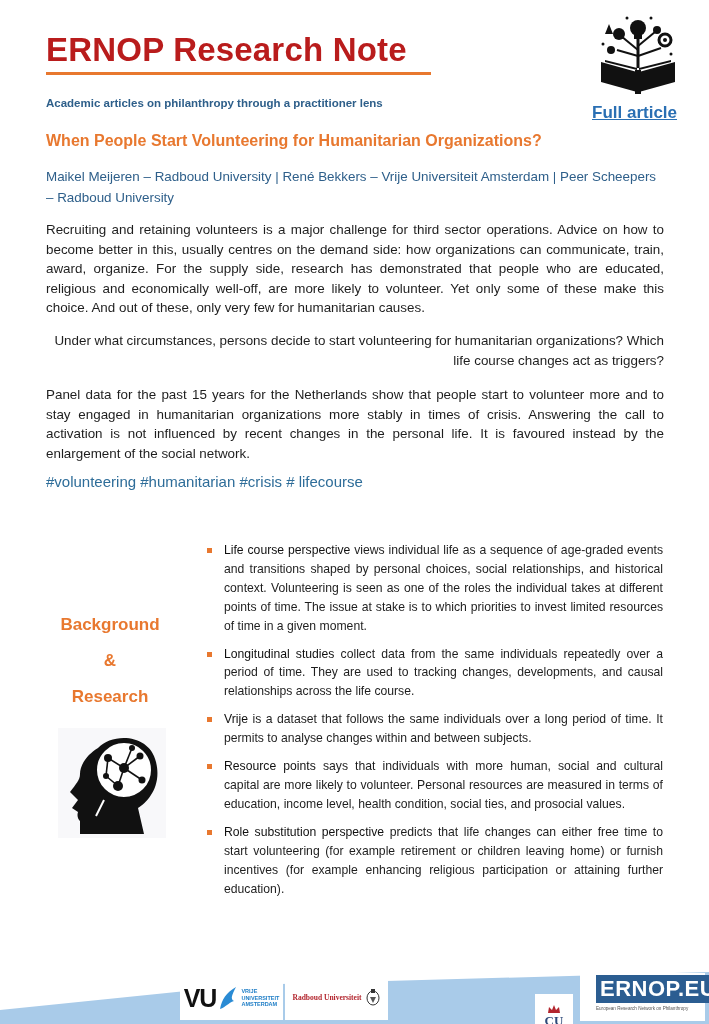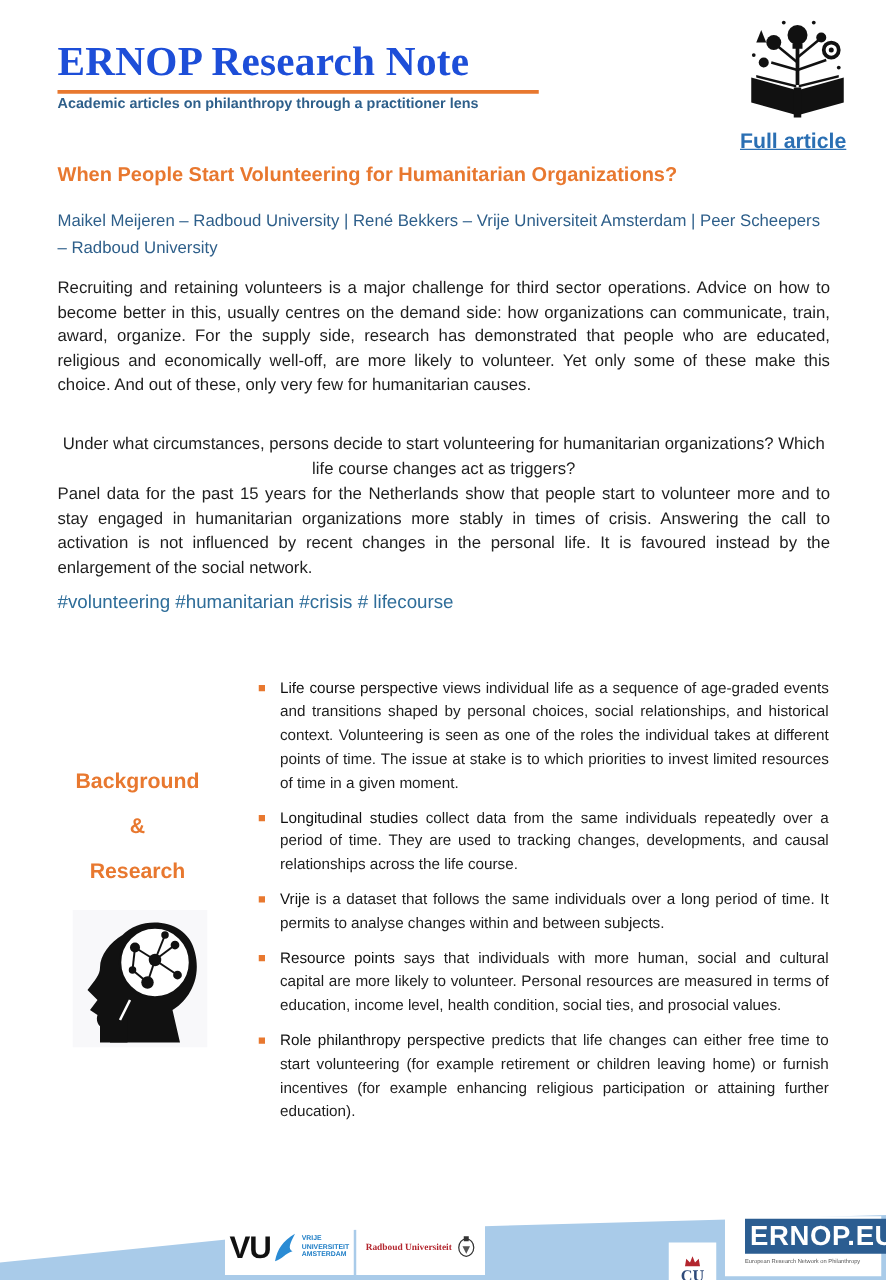--- a/index.html
+++ b/index.html
@@ -1,27 +1,27 @@
 <!DOCTYPE html>
 <html><head>
   <meta charset="utf-8">
   <style>
     * { box-sizing: border-box; margin: 0; padding: 0; }
     html, body { width: 709px; height: 1024px; background: #ffffff; overflow: hidden; }
     body { position: relative; font-family: "Liberation Sans", sans-serif; color: #222; }
 
     .header { position: absolute; left: 46px; top: 30px; width: 400px; }
     .main-title {
-      font-family: Liberation Serif, serif;
-      font-weight: bold; font-size: 33px; color: #1d4ed8;
+      font-family: Liberation Sans, sans-serif;
+      font-weight: bold; font-size: 33px; color: #b91c1c;
       letter-spacing: 0.2px; line-height: 40px; white-space: nowrap;
     }
     .title-rule { height: 3px; background: #e8782f; width: 385px; margin-top: 2px; }
     .subtitle {
-      margin-top: 2px; font-size: 11.5px; font-weight: bold; color: #2e5f8a; white-space: nowrap;
+      margin-top: 22px; font-size: 11.5px; font-weight: bold; color: #2e5f8a; white-space: nowrap;
     }
 
     .logo-box { position: absolute; left: 593px; top: 10px; width: 90px; height: 86px; }
     .full-article {
       position: absolute; left: 592px; top: 103px;
       font-size: 17px; font-weight: bold; color: #2a6fb3; text-decoration: underline;
       cursor: pointer; white-space: nowrap;
     }
 
     .article-title {
@@ -30,21 +30,21 @@
     }
     .authors {
       position: absolute; left: 46px; top: 166px; width: 620px;
       font-size: 13.4px; color: #2e5f8a; line-height: 21px;
     }
     .body-text {
       position: absolute; left: 46px; width: 618px;
       font-size: 13.4px; line-height: 19.6px; color: #1e1e1e; text-align: justify;
     }
     .p1 { top: 220px; }
-    .p2 { top: 345px; text-align: center; }
+    .p2 { top: 331px; text-align: right; }
     .p3 { top: 385px; }
     .hashtags {
       position: absolute; left: 46px; top: 473px;
       font-size: 15px; color: #2e6d99; white-space: nowrap;
     }
 
     .side-heading {
       position: absolute; left: 40px; top: 607px; width: 140px; text-align: center;
       font-size: 17px; font-weight: bold; color: #e8782f; line-height: 36px;
     }
@@ -174,21 +174,21 @@
   <li class="bullet">
     <span class="bullet-marker"></span>
     <span class="bullet-term">Vrije</span><span> is a dataset that follows the same individuals over a long period of time. It permits to analyse changes within and between subjects.</span>
   </li>
   <li class="bullet">
     <span class="bullet-marker"></span>
     <span class="bullet-term">Resource points</span><span> says that individuals with more human, social and cultural capital are more likely to volunteer. Personal resources are measured in terms of education, income level, health condition, social ties, and prosocial values.</span>
   </li>
   <li class="bullet">
     <span class="bullet-marker"></span>
-    <span class="bullet-term">Role philanthropy perspective</span><span> predicts that life changes can either free time to start volunteering (for example retirement or children leaving home) or furnish incentives (for example enhancing religious participation or attaining further education).</span>
+    <span class="bullet-term">Role substitution perspective</span><span> predicts that life changes can either free time to start volunteering (for example retirement or children leaving home) or furnish incentives (for example enhancing religious participation or attaining further education).</span>
   </li>
 </ul>
 
 <div class="footer">
   <svg class="footer-wedge" width="709" height="64" viewBox="0 0 709 64">
     <path d="M0 50 L245 25 L709 12 L709 64 L0 64 Z" fill="#a9cbe9"></path>
   </svg>
 
   <div class="logo-tile vu-tile" style="left:180px;">
     <span class="vu-letters">VU</span>

